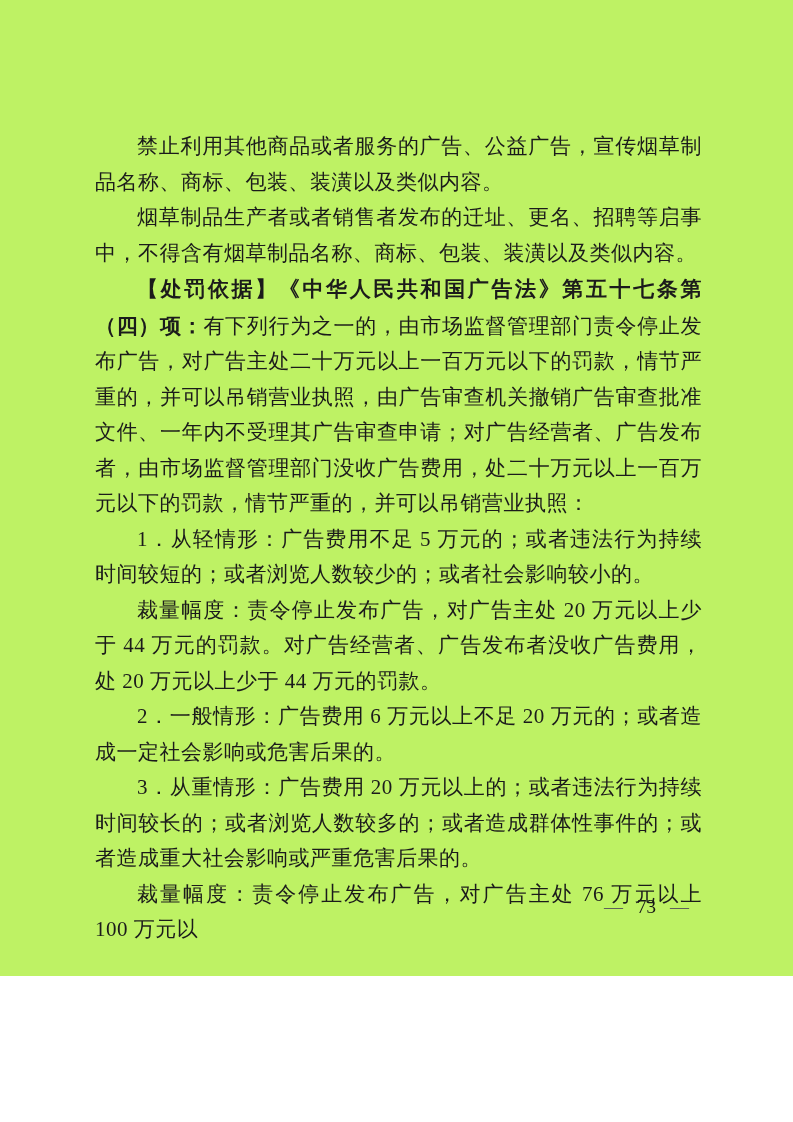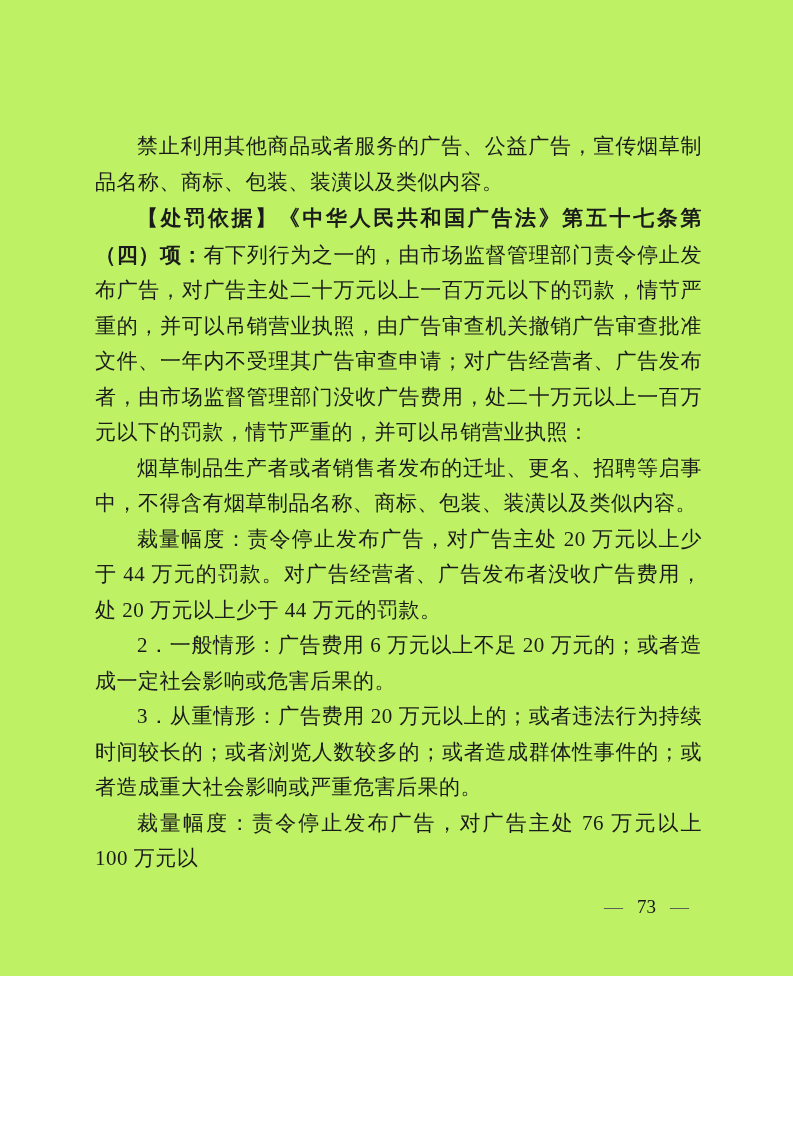--- a/index.html
+++ b/index.html
@@ -58,29 +58,32 @@
 
 <div class="page">
 
   <div class="content">
 
     <p class="para">
       <span>禁止利用其他商品或者服务的广告、公益广告，宣传烟草制品名称、商标、包装、装潢以及类似内容。</span>
     </p>
 
     <p class="para">
-      <span class="bold-label">【处罚依据】《中华人民共和国广告法》第五十七条第（四）项：</span><span>有下列行为之一的，由市场监督管理部门责令停止发布广告，对广告主处二十万元以上一百万元以下的罚款，情节严重的，并可以吊销营业执照，由广告审查机关撤销广告审查批准文件、一年内不受理其广告审查申请；对广告经营者、广告发布者，由市场监督管理部门没收广告费用，处二十万元以上一百万元以下的罚款，情节严重的，并可以吊销营业执照：</span>
+      <span>烟草制品生产者或者销售者发布的迁址、更名、招聘等启事中，不得含有烟草制品名称、商标、包装、装潢以及类似内容。</span>
     </p>
 
     <p class="para">
-      <span>烟草制品生产者或者销售者发布的迁址、更名、招聘等启事中，不得含有烟草制品名称、商标、包装、装潢以及类似内容。</span>
+      <span class="bold-label">【处罚依据】《中华人民共和国广告法》第五十七条第（四）项：</span><span>有下列行为之一的，由市场监督管理部门责令停止发布广告，对广告主处二十万元以上一百万元以下的罚款，情节严重的，并可以吊销营业执照，由广告审查机关撤销广告审查批准文件、一年内不受理其广告审查申请；对广告经营者、广告发布者，由市场监督管理部门没收广告费用，处二十万元以上一百万元以下的罚款，情节严重的，并可以吊销营业执照：</span>
     </p>
 
 
 
+    <p class="para">
+      <span>1．从轻情形：广告费用不足 5 万元的；或者违法行为持续时间较短的；或者浏览人数较少的；或者社会影响较小的。</span>
+    </p>
 
     <p class="para">
       <span>裁量幅度：责令停止发布广告，对广告主处 20 万元以上少于 44 万元的罚款。对广告经营者、广告发布者没收广告费用，处 20 万元以上少于 44 万元的罚款。</span>
     </p>
 
     <p class="para">
       <span>2．一般情形：广告费用 6 万元以上不足 20 万元的；或者造成一定社会影响或危害后果的。</span>
     </p>
 
 

